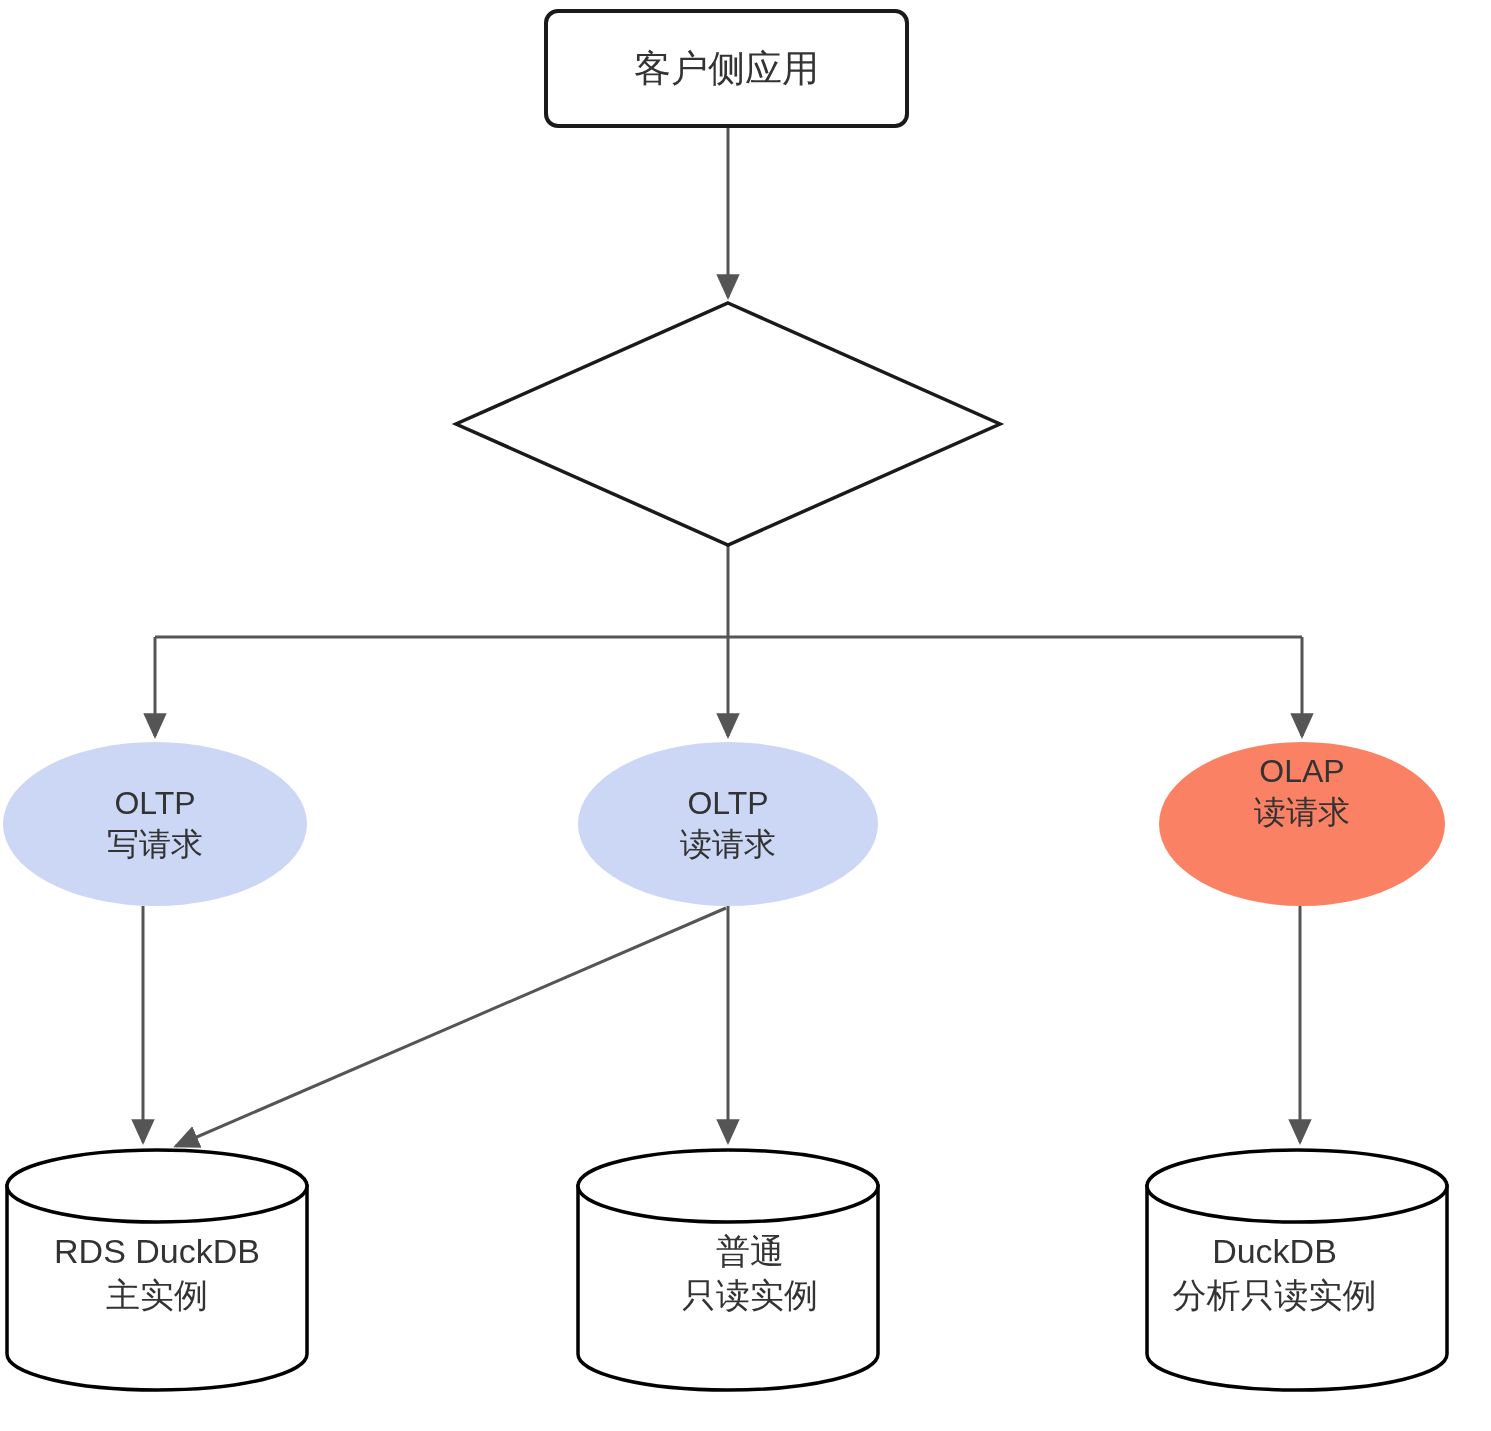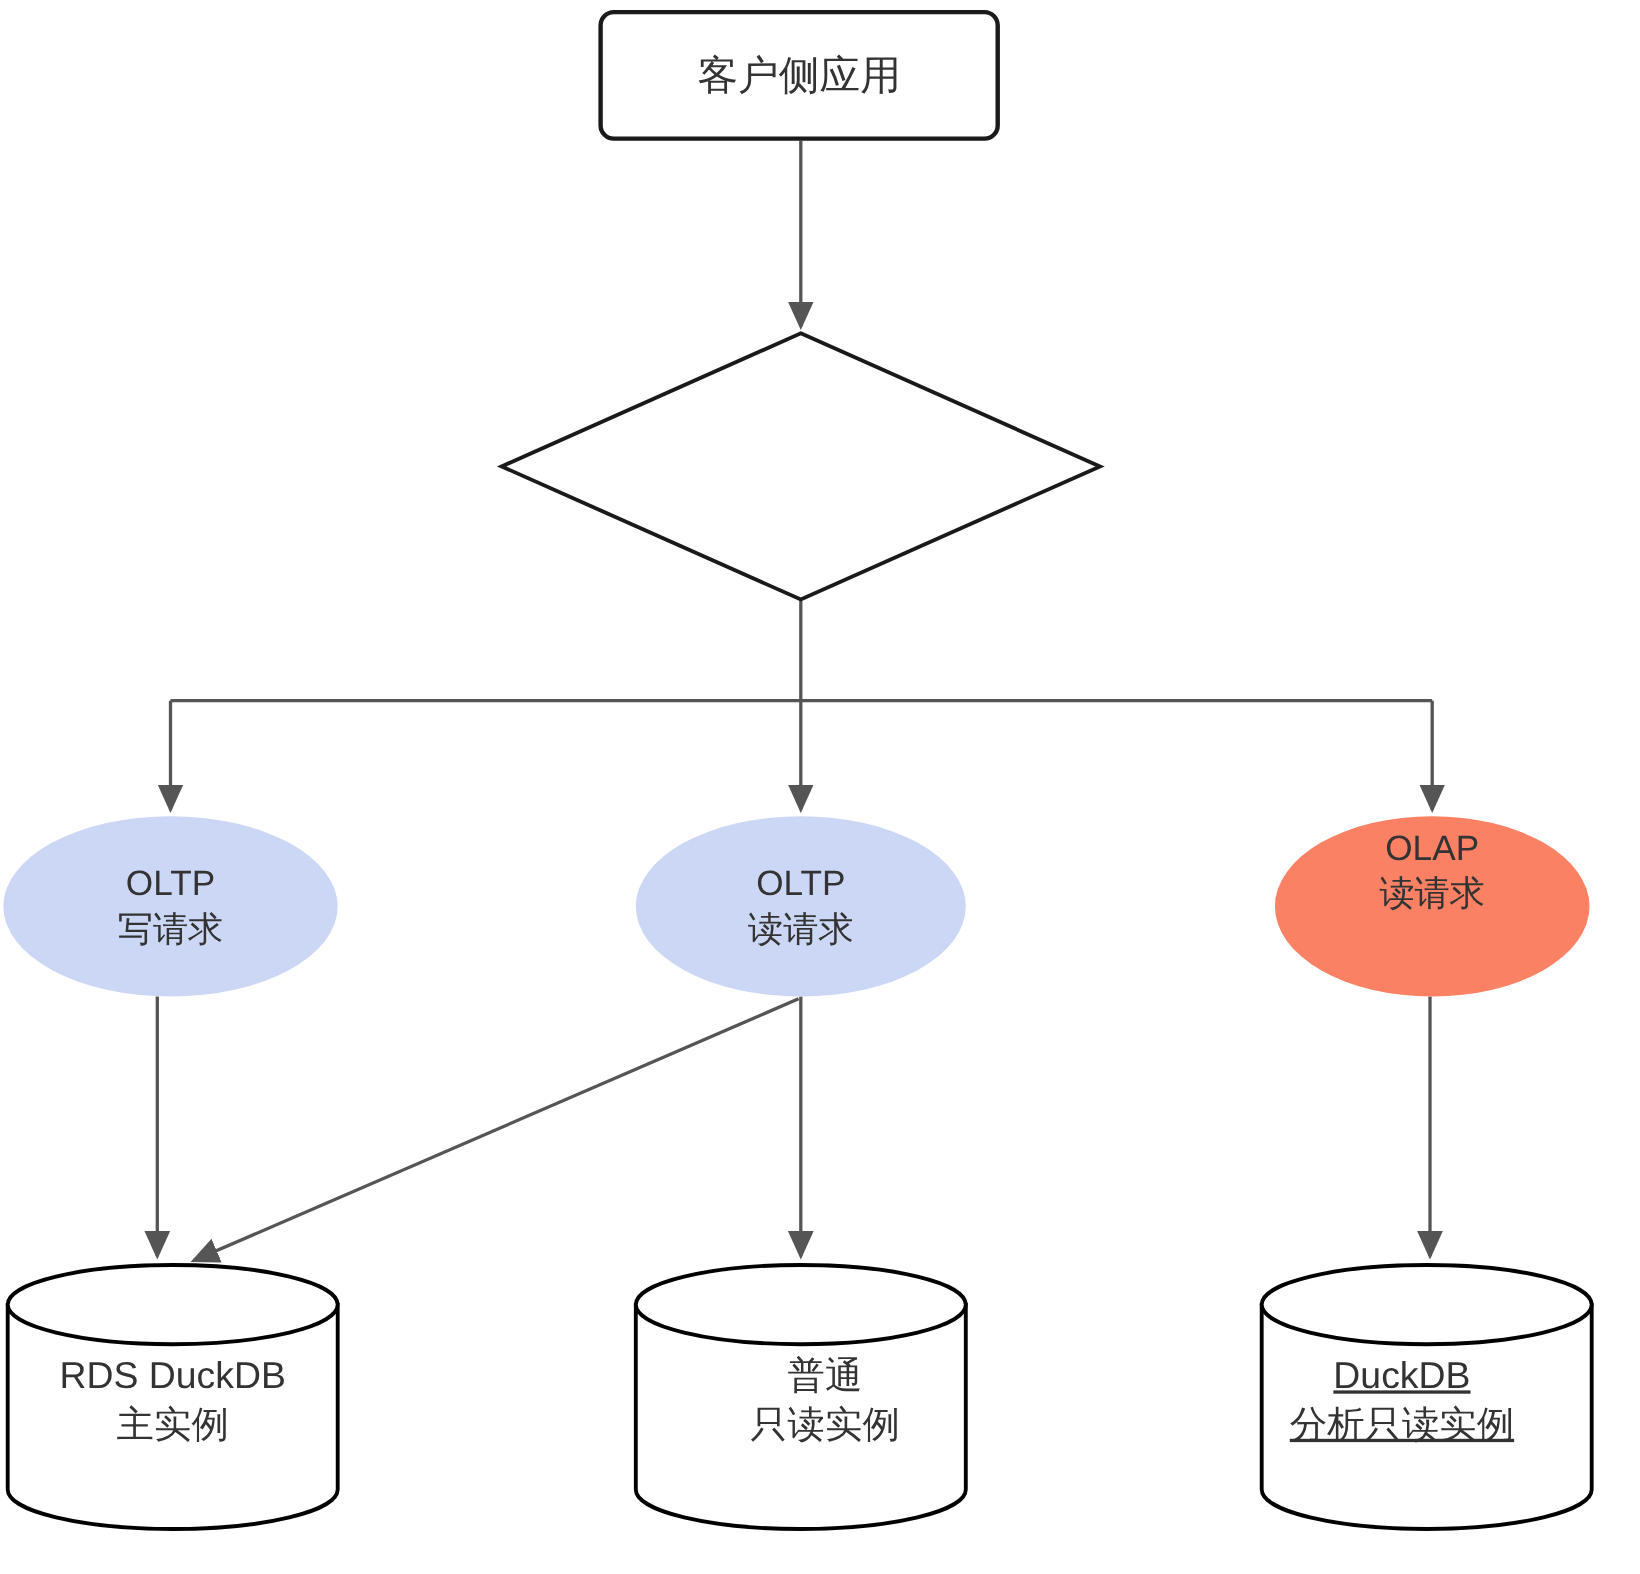--- a/index.html
+++ b/index.html
@@ -96,16 +96,16 @@
 
   <div class="node-label lbl-ellipse" style="left:1152px;top:734px;width:300px;height:116px;">OLAP
 读请求</div>
 
   <div class="node-label lbl-cylinder" style="left:7px;top:1216px;width:300px;height:116px;">RDS DuckDB
 主实例</div>
 
   <div class="node-label lbl-cylinder" style="left:578px;top:1216px;width:344px;height:116px;">普通
 只读实例</div>
 
-  <div class="node-label lbl-cylinder" style="left:1147px;top:1216px;width:255px;height:116px;text-decoration:underline;">DuckDB
+  <div class="node-label lbl-cylinder" style="left:1147px;top:1216px;width:255px;height:116px;">DuckDB
 分析只读实例</div>
 
 </div>
 
 </body></html>

